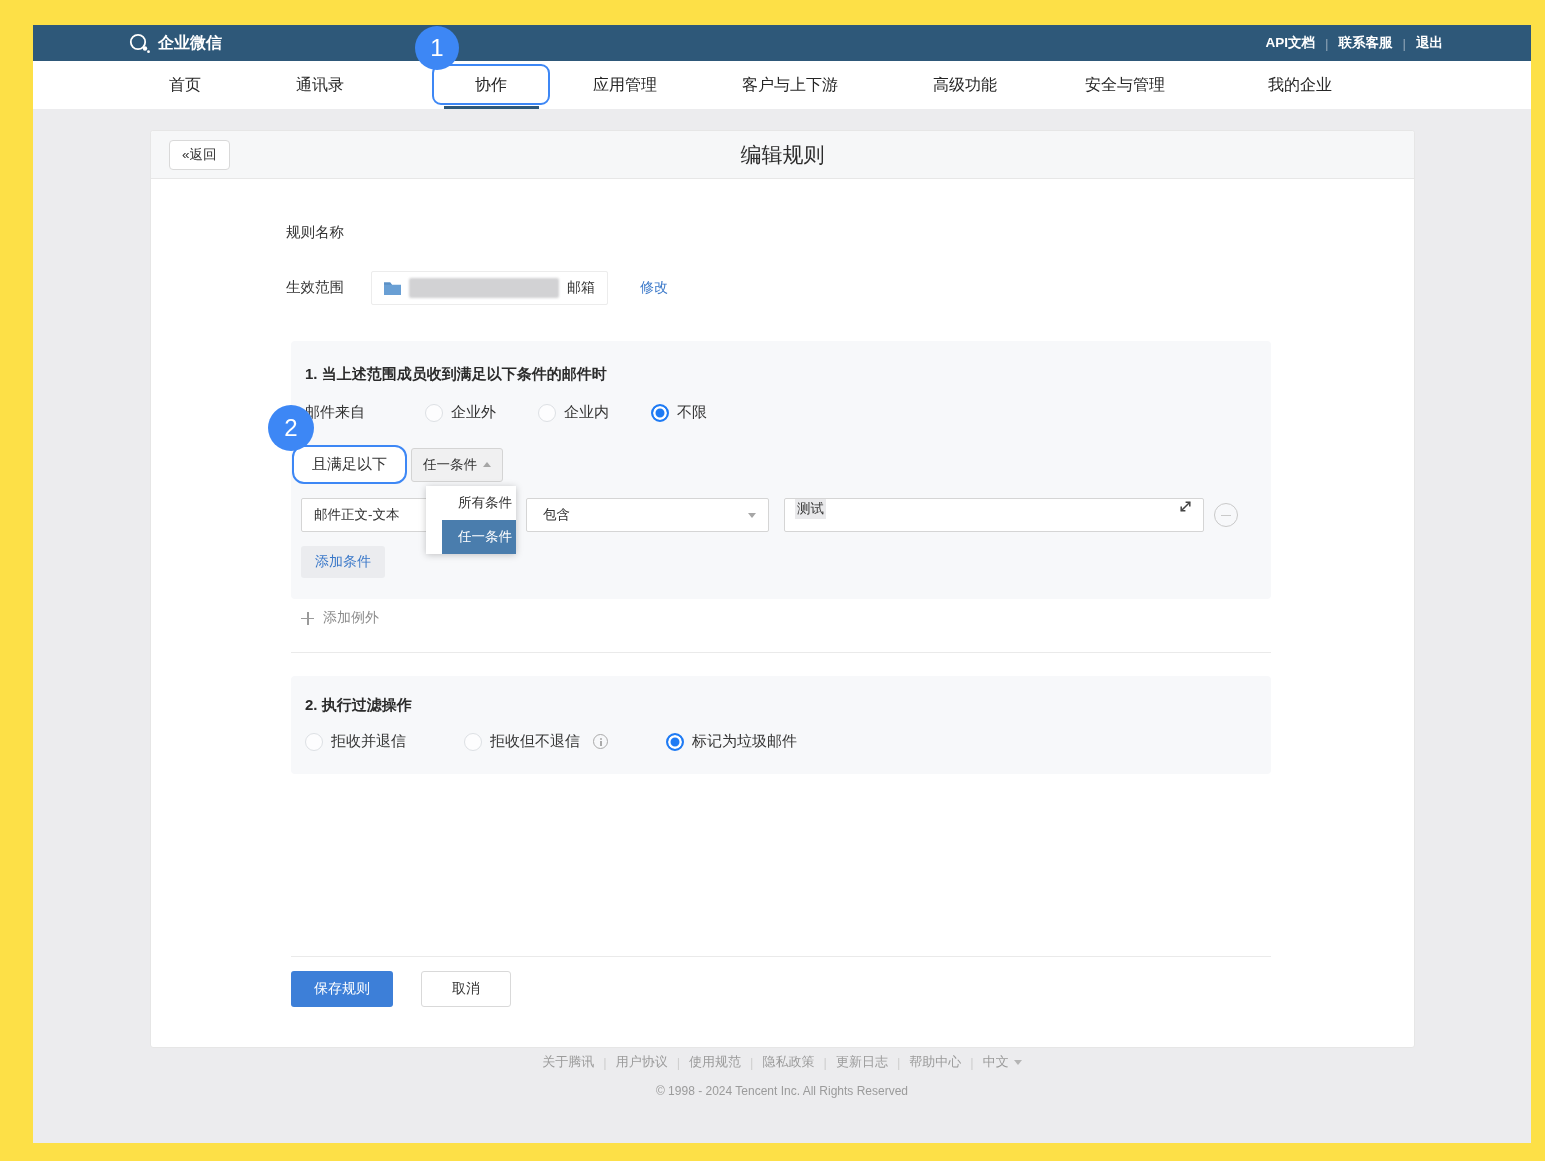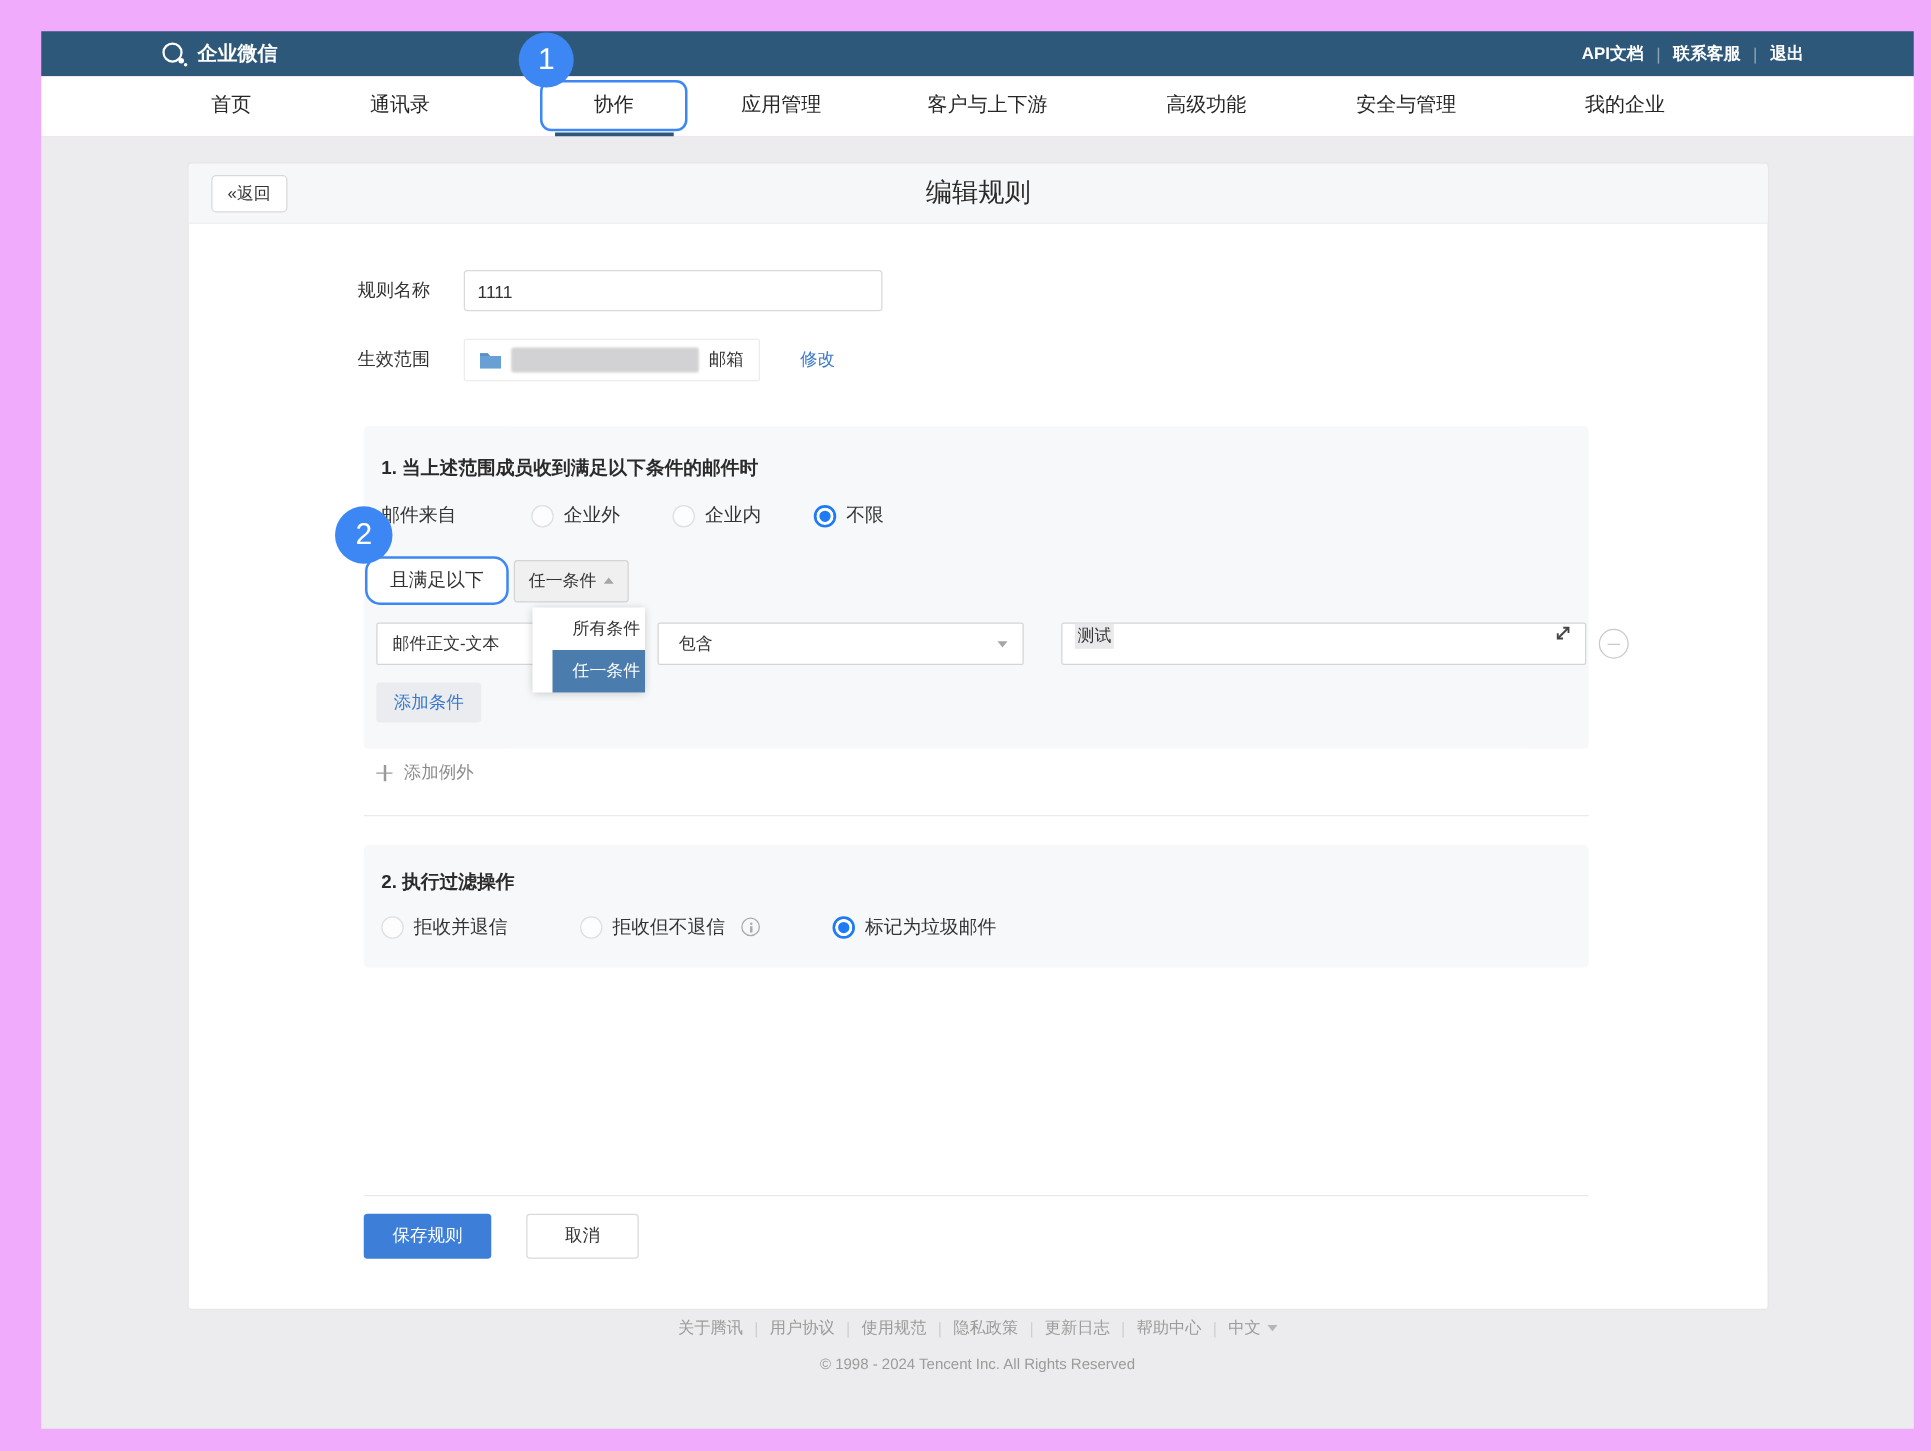--- a/index.html
+++ b/index.html
@@ -1,17 +1,17 @@
 <!DOCTYPE html>
 <html><head>
 <meta charset="utf-8">
 <style>
   * { margin:0; padding:0; box-sizing:border-box; }
   html,body { width:1545px; height:1161px; background:#fff; font-family:"Liberation Sans", sans-serif; }
-  .canvas { position:relative; width:1545px; height:1161px; overflow:hidden; background:#f0abfc; }
+  .canvas { position:relative; width:1545px; height:1161px; overflow:hidden; background:#fde047; }
 
   
   .topbar { position:absolute; left:33px; top:25px; width:1498px; height:36px;
             background:#2e5879; display:flex; align-items:center; z-index:5; }
   .logo { display:flex; align-items:center; gap:7px; margin-left:95px; color:#fff;
           font-size:16px; font-weight:bold; cursor:pointer; }
   .topbar-links { margin-left:auto; margin-right:88px; color:#fff; font-size:13.5px;
                   display:flex; align-items:center; font-weight:bold; }
   .topbar-links a { color:#fff; text-decoration:none; cursor:pointer; }
   .tsep { color:rgba(255,255,255,.45); margin:0 10px; font-weight:normal; }
@@ -86,21 +86,21 @@
               box-shadow:0 1px 7px rgba(0,0,0,.22); z-index:30; }
   .dd-item { height:34px; line-height:34px; padding:0 16px; font-size:13.5px; color:#333;
              cursor:pointer; white-space:nowrap;margin-left:16px; }
   .dd-item.selected { background:#4a7dad; color:#fff; }
 
   .cond-row { position:absolute; left:10px; top:157px; display:flex; align-items:center; z-index:1; }
   .select { display:flex; align-items:center; justify-content:space-between; height:34px; background:#fff;
             border:1px solid #d5d5d5; border-radius:2px; padding:0 12px; font-size:13.5px; color:#333;
             cursor:pointer; }
   .field-select { width:210px; margin-right:15px; }
-  .op-select { width:293px; margin-right:30px;padding-left:16px; }
+  .op-select { width:243px; margin-right:15px;padding-left:16px; }
   .fake-input { display:flex; align-items:flex-start; width:420px; height:34px; background:#fff;
                 border:1px solid #d5d5d5; border-radius:2px; padding:0 10px; font-size:13.5px;
                 color:#333; cursor:text; }
   .val-hl { background:#e9e9eb; padding:1px 2px; }
   .expand-icon { margin-left:auto; cursor:pointer; flex:0 0 auto; }
   .minus-btn { width:24px; height:24px; border:1px solid #c9c9c9; border-radius:50%; margin-left:10px;
                position:relative; cursor:pointer; background:transparent; }
   .minus-btn::before { content:""; position:absolute; left:6px; top:10.5px; width:10px; height:1.5px;
                        background:#c9c9c9; }
   .add-cond { position:absolute; left:10px; top:205px; height:32px; padding:0 14px; background:#ebecef;
@@ -181,21 +181,20 @@
   <div class="content">
     <div class="card">
 
       <div class="card-header">
         <button class="back-btn">«返回</button>
         <div class="card-title">编辑规则</div>
       </div>
 
       <div class="form-row row-name">
         <label>规则名称</label>
-        <input class="text-input" type="text" value="1111" style="">
       </div>
 
       <div class="form-row row-scope">
         <label>生效范围</label>
         <span class="scope-tag">
           <svg width="17" height="14" viewBox="0 0 17 14">
             <path d="M0 1.5 h6.2 l1.8 2.2 H17 v10.3 H0 z" fill="#699fd4"></path>
             <path d="M0 1.5 h6.2 l1.8 2.2 H0 z" fill="#5b90c6"></path>
           </svg>
           <span class="redacted"></span>

